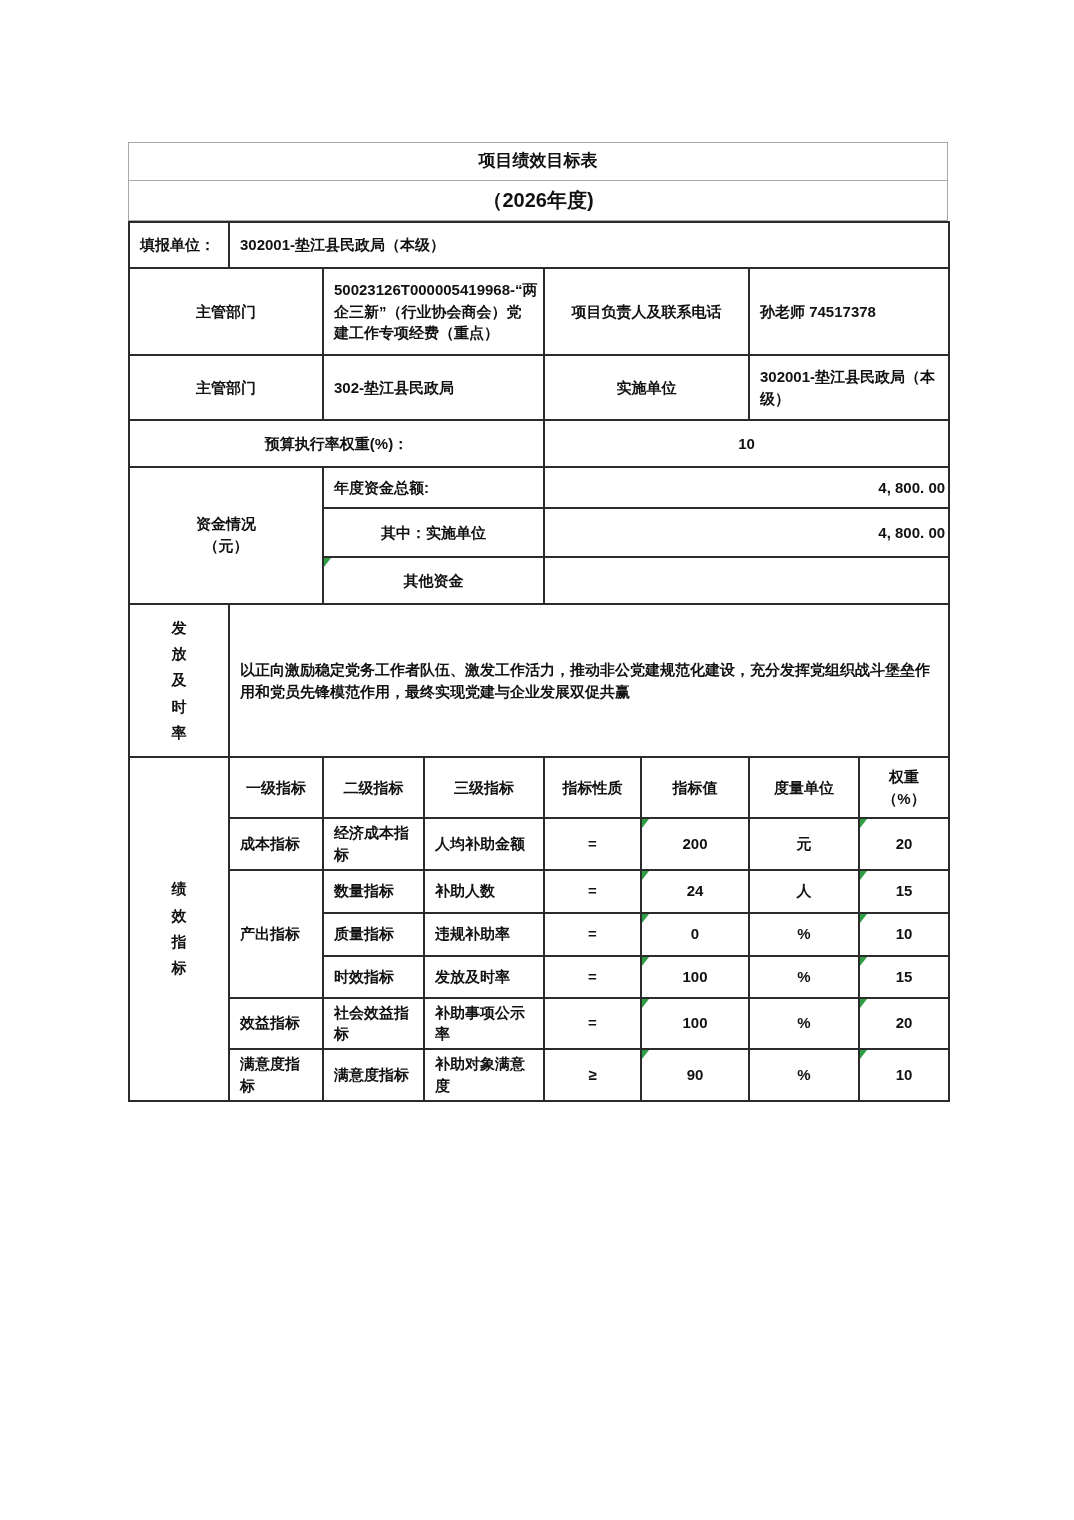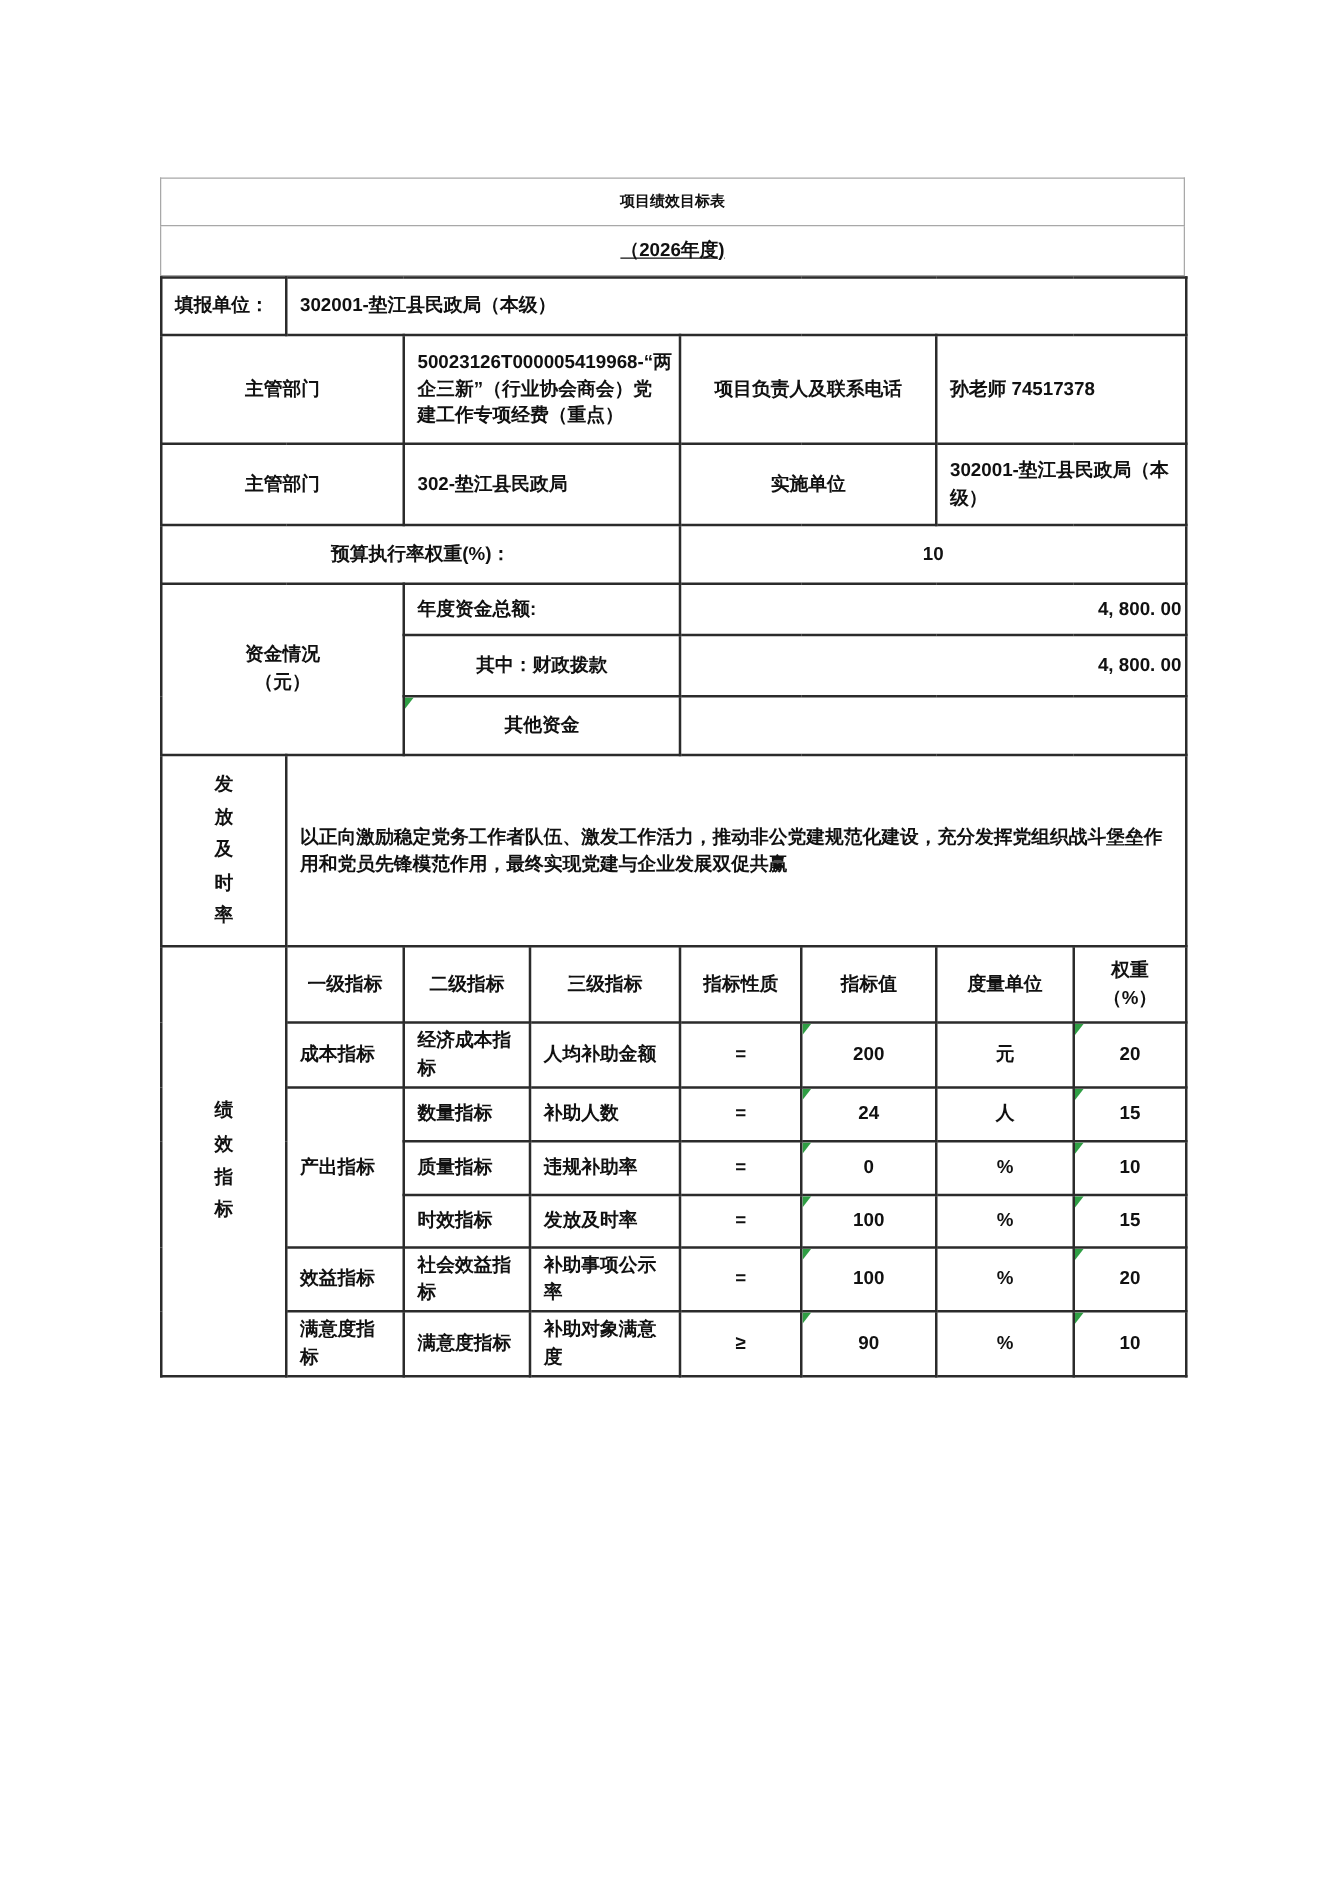--- a/index.html
+++ b/index.html
@@ -25,22 +25,22 @@
     line-height:1.45;
     color:#111111;
     overflow:hidden;
   }
   
   .head-table td{
     border:1px solid var(--border-light,#a8a8a8);
     text-align:center;
     font-weight:700;
   }
-  .title-cell{font-size:12px;}
-  .subtitle-cell{font-size:15px;text-decoration:underline;}
+  .title-cell{font-size:17px;}
+  .subtitle-cell{font-size:20px;}
   
   .main-table td{border:2px solid var(--border-dark,#2b2b2b);}
   .c{text-align:center;}
   .l{text-align:left;padding-left:10px;}
   .r{text-align:right;padding-right:3px;}
   .vcell{text-align:center;}
   .vert{
     display:inline-block;
     width:1.15em;
     word-break:break-all;
@@ -111,21 +111,21 @@
         <td class="c" colspan="4">10</td>
       </tr>
 
       <tr style="height:41px">
         <td class="c pre" colspan="2" rowspan="3">资金情况
 （元）</td>
         <td class="l" colspan="2">年度资金总额:</td>
         <td class="r" colspan="4">4, 800. 00</td>
       </tr>
       <tr style="height:49px">
-        <td class="c" colspan="2">其中：财政拨款</td>
+        <td class="c" colspan="2">其中：实施单位</td>
         <td class="r" colspan="4">4, 800. 00</td>
       </tr>
       <tr style="height:47px">
         <td class="c" colspan="2"><i class="flag"></i><span>其他资金</span></td>
         <td class="r" colspan="4"></td>
       </tr>
 
       <tr style="height:153px">
         <td class="vcell"><span class="vert">发放及时率</span></td>
         <td class="l" colspan="7">以正向激励稳定党务工作者队伍、激发工作活力，推动非公党建规范化建设，充分发挥党组织战斗堡垒作用和党员先锋模范作用，最终实现党建与企业发展双促共赢</td>

